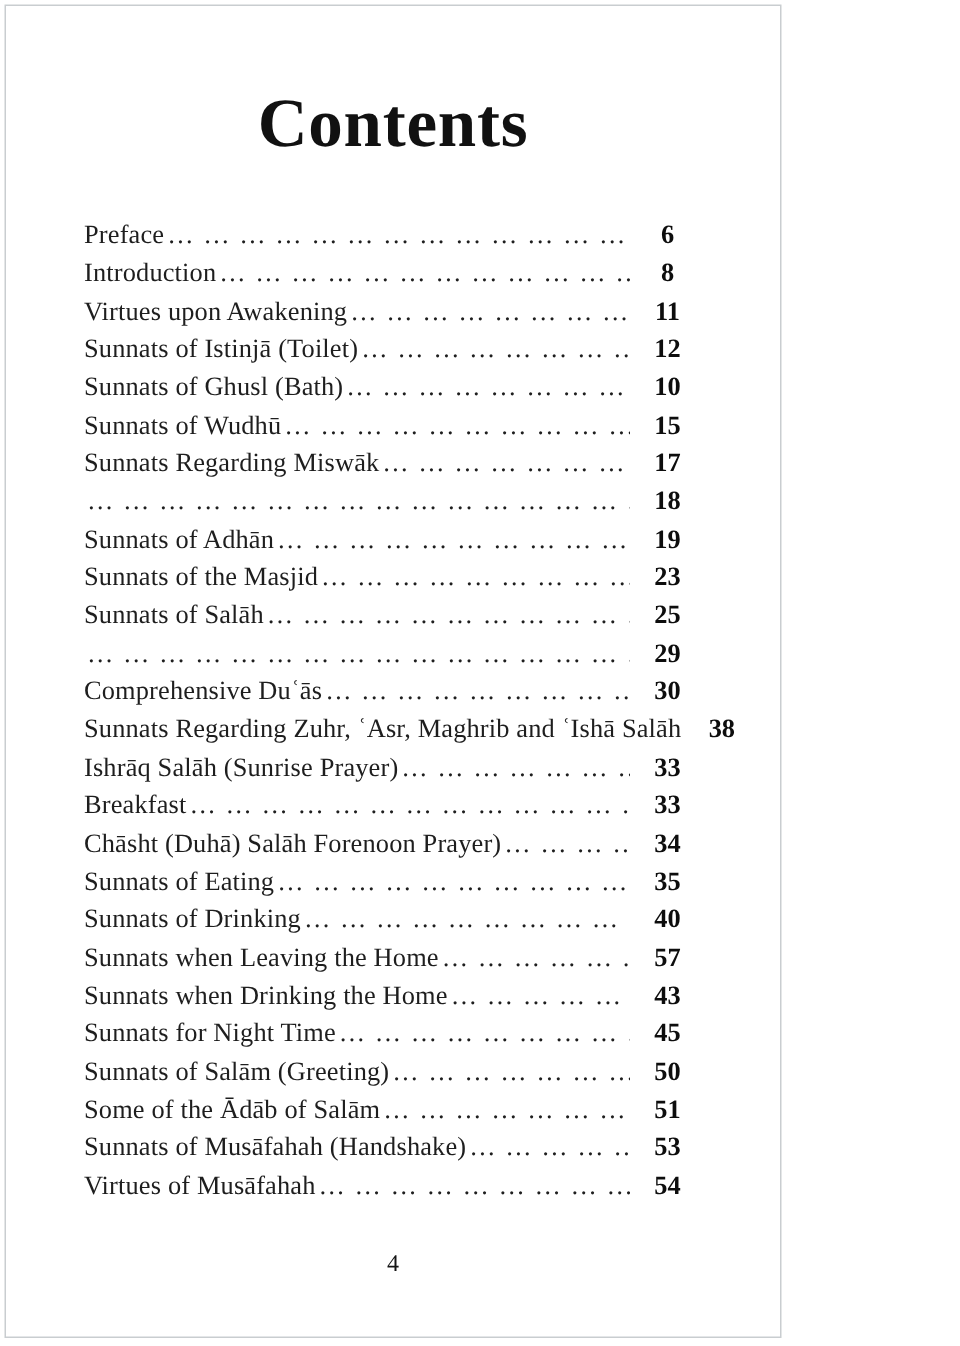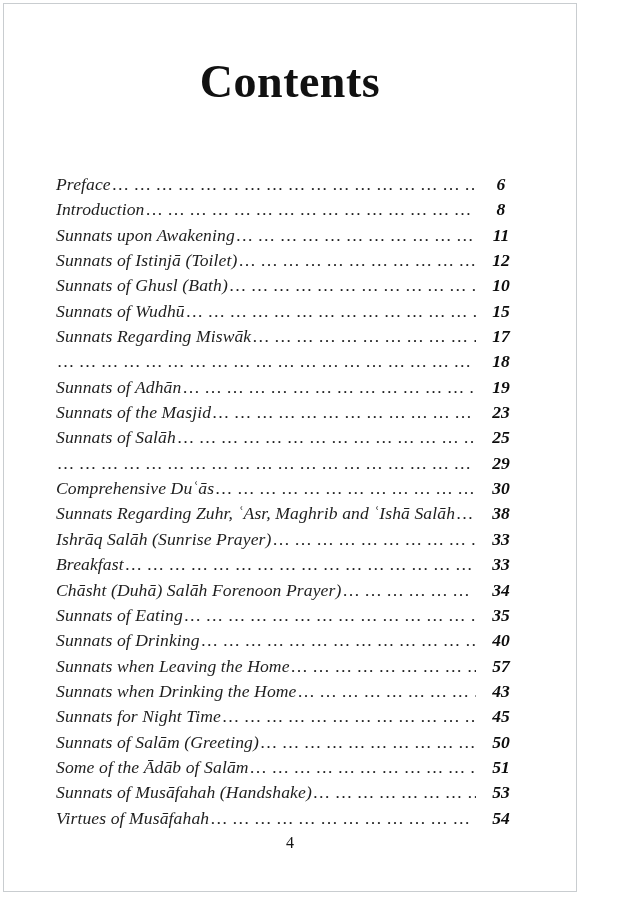--- a/index.html
+++ b/index.html
@@ -12,38 +12,37 @@
   html,body{
     width:640px;height:897px;
     background:var(--bg-color);
     font-family:"Liberation Serif","DejaVu Serif",serif;
     color:var(--text-color);
     overflow:hidden;
   }
   .page-frame{
     position:absolute;
     left:3px;top:3px;
-    width:574px;height:889px;
+    width:518px;height:889px;
     border:1px solid var(--border-color);
     background:var(--bg-color);
   }
   .page-title{
     margin-top:54px;
     text-align:center;
     font-size:46px;
     line-height:48px;
     font-weight:bold;
     letter-spacing:0.5px;
     color:#111;
   }
   .toc{
-    margin-top:68px;
+    margin-top:40px;
     padding-left:52px;
     padding-right:57px;
-    font-style:italic;
   }
   .toc-row{
     display:flex;
     align-items:baseline;
     height:25.35px;
     font-size:17.6px;
     white-space:nowrap;
   }
   .toc-entry-title{
     flex:0 0 auto;
@@ -87,21 +86,21 @@
     <span class="toc-page-number">6</span>
   </div>
 
   <div class="toc-row">
     <span class="toc-entry-title">Introduction</span>
     <span class="toc-leader">… … … … … … … … … … … … … … … … … … … … … … … … … … … … … … … … … … … … … … … … … … … … … </span>
     <span class="toc-page-number">8</span>
   </div>
 
   <div class="toc-row">
-    <span class="toc-entry-title">Sunnats upon Awakening</span>
+    <span class="toc-entry-title">Virtues upon Awakening</span>
     <span class="toc-leader">… … … … … … … … … … … … … … … … … … … … … … … … … … … … … … … … … … … … … … … … … … … … … </span>
     <span class="toc-page-number">11</span>
   </div>
 
   <div class="toc-row">
     <span class="toc-entry-title">Sunnats of Istinjā (Toilet)</span>
     <span class="toc-leader">… … … … … … … … … … … … … … … … … … … … … … … … … … … … … … … … … … … … … … … … … … … … … </span>
     <span class="toc-page-number">12</span>
   </div>
 

